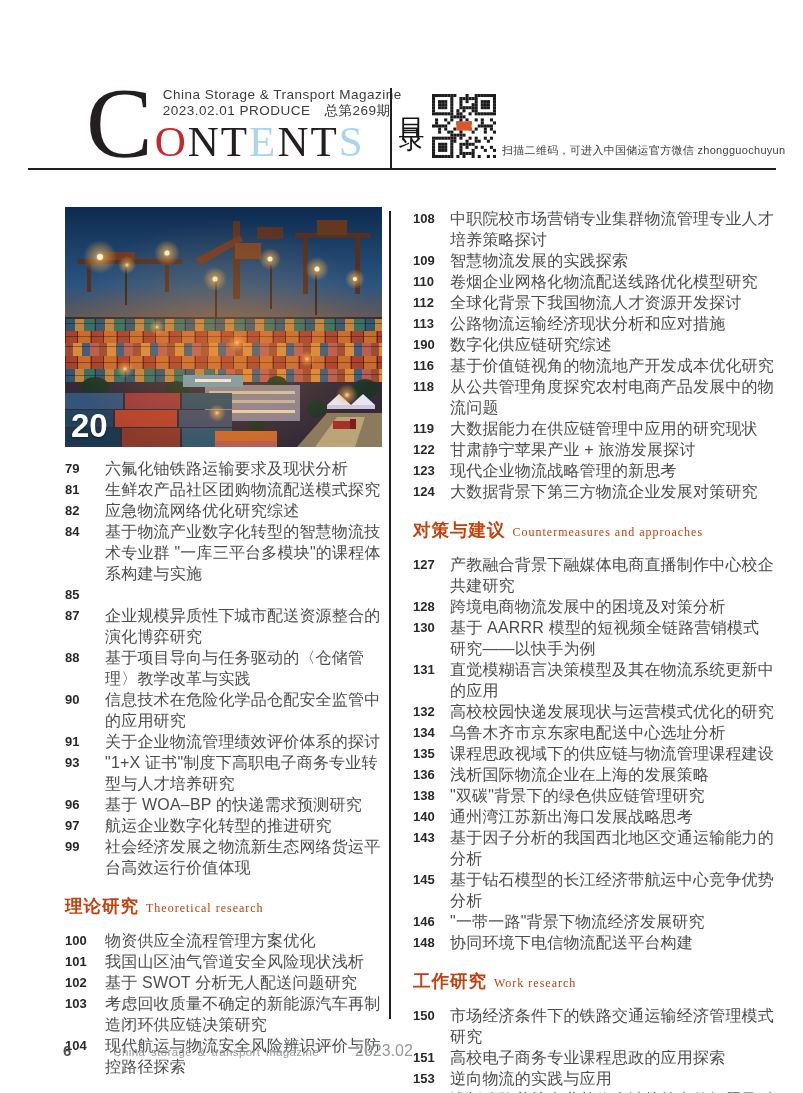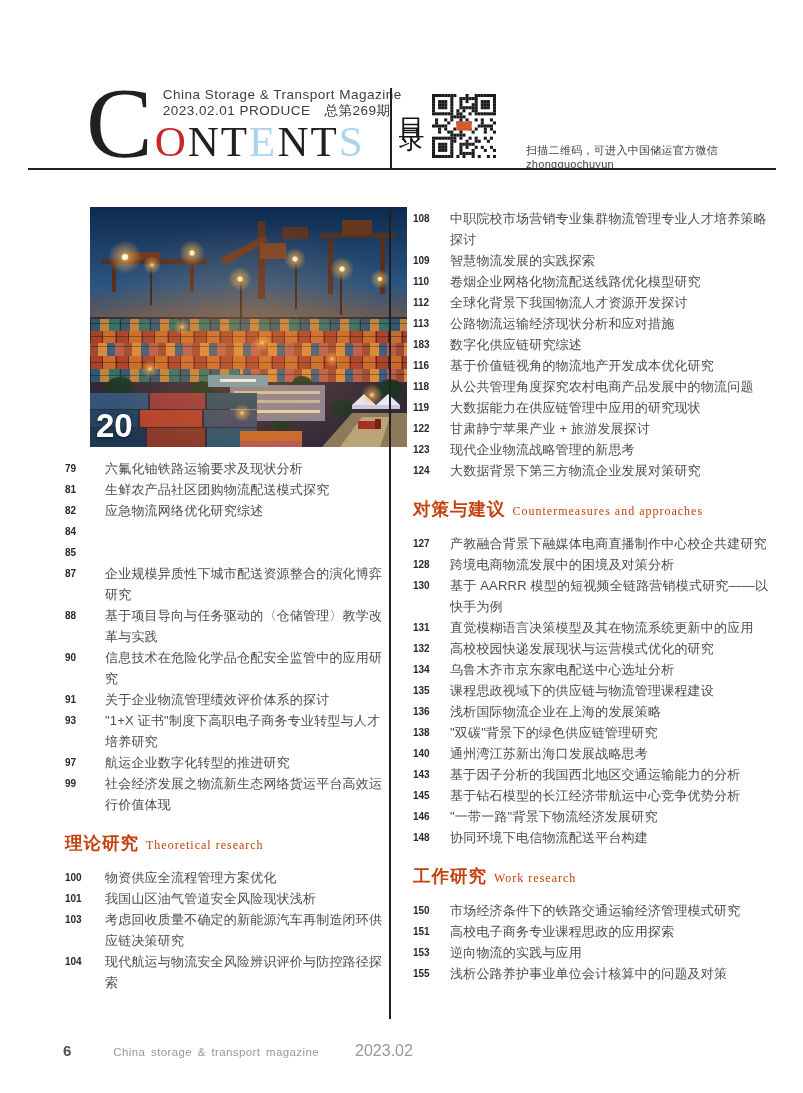--- a/index.html
+++ b/index.html
@@ -9,36 +9,36 @@
   
   .logo{position:absolute;left:86px;top:82px;display:flex;align-items:flex-end;}
   .logo-c{font-family:"Liberation Serif",serif;font-size:100px;line-height:82px;color:#231f20;}
   .logo-right{display:flex;flex-direction:column;margin-left:2px;}
   .tagline{margin-left:8px;color:#3c3c3e;font-size:13.5px;line-height:16px;letter-spacing:.5px;}
   .logo-letters{font-family:"Liberation Serif",serif;font-size:43px;line-height:44px;letter-spacing:2px;margin-top:1px;}
   .hdr-vrule{position:absolute;left:390px;top:88px;width:2px;height:80px;background:#231f20;}
   .toc-label{position:absolute;left:398px;top:97px;font-size:26px;color:#141414;
              writing-mode:vertical-rl;text-orientation:upright;letter-spacing:9px;line-height:28px;}
   .qr{position:absolute;left:432px;top:94px;width:64px;height:64px;}
-  .qr-caption{position:absolute;left:526px;top:143px;font-size:11px;color:#414143;letter-spacing:.3px;}
+  .qr-caption{position:absolute;left:502px;top:143px;font-size:11px;color:#414143;letter-spacing:.3px;}
   .hdr-rule{position:absolute;left:28px;top:168px;width:748px;height:2px;background:#231f20;}
 
   
-  .cover{position:absolute;left:65px;top:207px;width:334px;height:240px;overflow:hidden;margin-left:25px;}
+  .cover{position:absolute;left:65px;top:207px;width:334px;height:240px;overflow:hidden;}
   .badge{position:absolute;left:6px;bottom:5px;color:#ffffff;font-size:33px;font-weight:bold;
          line-height:33px;text-shadow:0 1px 3px rgba(0,0,0,.55);}
 
   
   .col{position:absolute;}
   .col-left{left:65px;top:458px;width:318px;}
   .col-right{left:413px;top:208px;width:362px;}
   .toc-row{display:flex;align-items:flex-start;}
-  .toc-num{flex:none;width:40px;font-size:10px;font-weight:bold;color:#29292b;line-height:21px;}
+  .toc-num{flex:none;width:40px;font-size:13px;font-weight:bold;color:#29292b;line-height:21px;}
   .col-right .toc-num{width:37px;}
-  .toc-title{flex:1;font-size:13px;color:#4c4d4f;line-height:21px;letter-spacing:.2px;}
+  .toc-title{flex:1;font-size:16px;color:#4c4d4f;line-height:21px;letter-spacing:.2px;}
   .toc-section{margin:16px 0 10px 0;line-height:24px;white-space:nowrap;}
   .sec-zh{font-size:17.5px;font-weight:bold;color:#c2410c;letter-spacing:1px;}
   .sec-en{font-family:"Liberation Serif",serif;font-size:12px;color:#c2410c;margin-left:7px;letter-spacing:1px;}
   .col-divider{position:absolute;left:389px;top:211px;width:2px;height:808px;background:#231f20;}
 
   
   .footer{position:absolute;left:63px;top:1042px;display:flex;align-items:baseline;}
   .footer-page{font-size:15px;font-weight:bold;color:#4f5052;}
   .footer-mag{margin-left:42px;font-size:11.5px;color:#96989a;letter-spacing:.4px;word-spacing:2px;}
   .footer-issue{margin-left:36px;font-size:16px;color:#96989a;}
@@ -421,20 +421,21 @@
       <div class="toc-row">
         <span class="toc-num">81</span>
         <span class="toc-title">生鲜农产品社区团购物流配送模式探究</span>
       </div>
       <div class="toc-row">
         <span class="toc-num">82</span>
         <span class="toc-title">应急物流网络优化研究综述</span>
       </div>
       <div class="toc-row">
         <span class="toc-num">84</span>
+        <span class="toc-title">基于物流产业数字化转型的智慧物流技术专业群 "一库三平台多模块"的课程体系构建与实施</span>
       </div>
       <div class="toc-row">
         <span class="toc-num">85</span>
       </div>
       <div class="toc-row">
         <span class="toc-num">87</span>
         <span class="toc-title">企业规模异质性下城市配送资源整合的演化博弈研究</span>
       </div>
       <div class="toc-row">
         <span class="toc-num">88</span>
@@ -446,37 +447,45 @@
       </div>
       <div class="toc-row">
         <span class="toc-num">91</span>
         <span class="toc-title">关于企业物流管理绩效评价体系的探讨</span>
       </div>
       <div class="toc-row">
         <span class="toc-num">93</span>
         <span class="toc-title">"1+X 证书"制度下高职电子商务专业转型与人才培养研究</span>
       </div>
       <div class="toc-row">
+        <span class="toc-num">96</span>
+        <span class="toc-title">基于 WOA–BP 的快递需求预测研究</span>
+      </div>
+      <div class="toc-row">
         <span class="toc-num">97</span>
         <span class="toc-title">航运企业数字化转型的推进研究</span>
       </div>
       <div class="toc-row">
         <span class="toc-num">99</span>
         <span class="toc-title">社会经济发展之物流新生态网络货运平台高效运行价值体现</span>
       </div>
       <div class="toc-section"><span class="sec-zh">理论研究</span><span class="sec-en">Theoretical research</span></div>
       <div class="toc-row">
         <span class="toc-num">100</span>
         <span class="toc-title">物资供应全流程管理方案优化</span>
       </div>
       <div class="toc-row">
         <span class="toc-num">101</span>
         <span class="toc-title">我国山区油气管道安全风险现状浅析</span>
       </div>
       <div class="toc-row">
+        <span class="toc-num">102</span>
+        <span class="toc-title">基于 SWOT 分析无人配送问题研究</span>
+      </div>
+      <div class="toc-row">
         <span class="toc-num">103</span>
         <span class="toc-title">考虑回收质量不确定的新能源汽车再制造闭环供应链决策研究</span>
       </div>
       <div class="toc-row">
         <span class="toc-num">104</span>
         <span class="toc-title">现代航运与物流安全风险辨识评价与防控路径探索</span>
       </div>
     </div>
   <div class="col col-right" id="col-right">
       <div class="toc-row">
@@ -493,21 +502,21 @@
       </div>
       <div class="toc-row">
         <span class="toc-num">112</span>
         <span class="toc-title">全球化背景下我国物流人才资源开发探讨</span>
       </div>
       <div class="toc-row">
         <span class="toc-num">113</span>
         <span class="toc-title">公路物流运输经济现状分析和应对措施</span>
       </div>
       <div class="toc-row">
-        <span class="toc-num">183</span>
+        <span class="toc-num">190</span>
         <span class="toc-title">数字化供应链研究综述</span>
       </div>
       <div class="toc-row">
         <span class="toc-num">116</span>
         <span class="toc-title">基于价值链视角的物流地产开发成本优化研究</span>
       </div>
       <div class="toc-row">
         <span class="toc-num">118</span>
         <span class="toc-title">从公共管理角度探究农村电商产品发展中的物流问题</span>
       </div>

